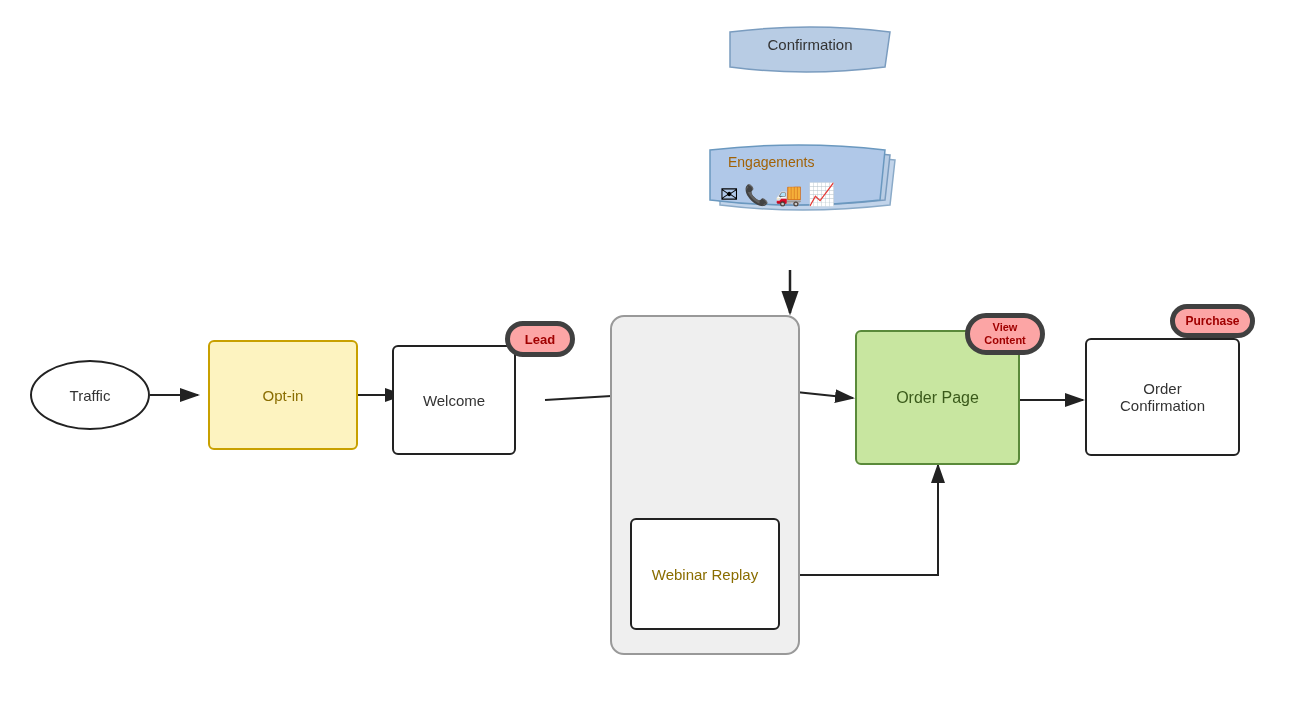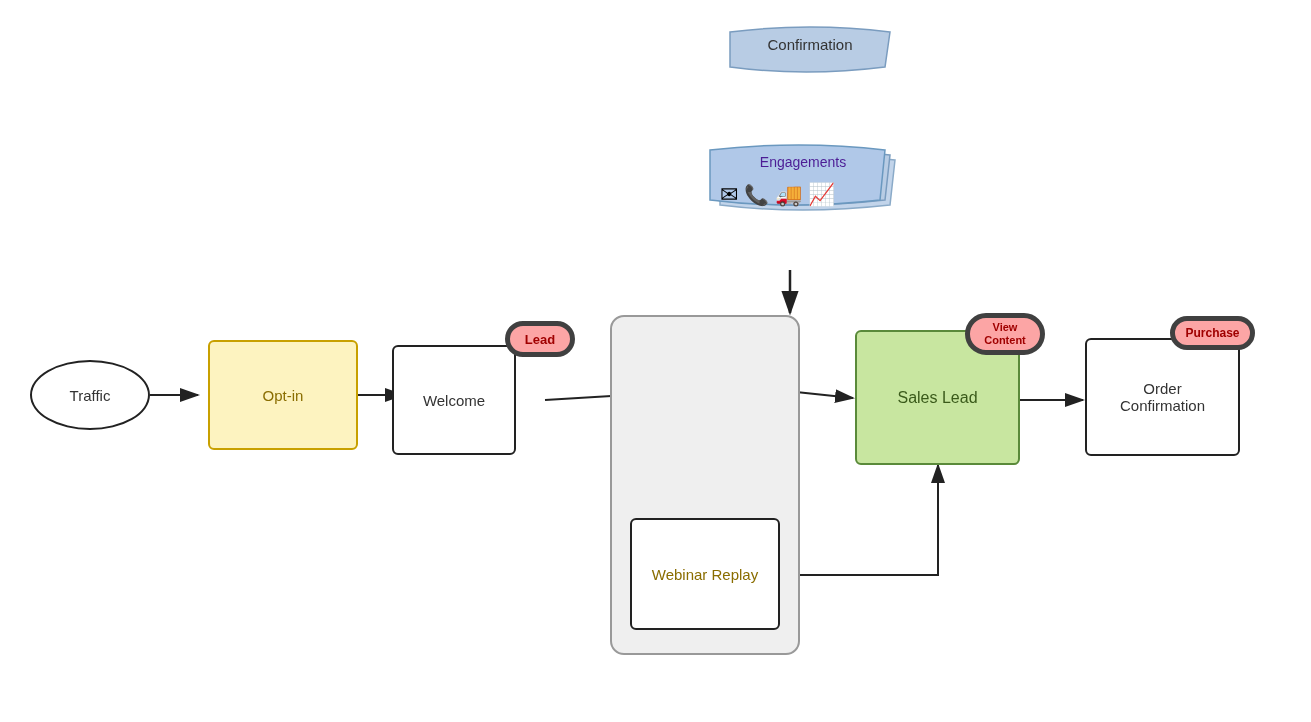--- a/index.html
+++ b/index.html
@@ -148,33 +148,33 @@
 
   <div class="group-container" style="left:610px; top:315px; width:190px; height:340px;">
   </div>
 
 
   <div class="node rect-node" style="left:630px; top:518px; width:150px; height:112px; background:#fff;">
     <span class="webinar-replay-label">Webinar Replay</span>
   </div>
 
   <div class="node rect-green" style="left:855px; top:330px; width:165px; height:135px;">
-    <span>Sales Lead</span>
+    <span>Order Page</span>
   </div>
 
   <div class="badge badge-red" style="left:965px; top:305px; width:80px; height:42px; font-size:11px; line-height:1.2;">
     <span>View<br>Content</span>
   </div>
 
   <div class="node rect-node" style="left:1085px; top:338px; width:155px; height:118px; background:#fff;">
     <span style="white-space:pre-line;">Order
 Confirmation</span>
   </div>
 
-  <div class="badge badge-red" style="left:1170px; top:308px; width:85px; height:34px; font-size:12px;">
+  <div class="badge badge-red" style="left:1170px; top:296px; width:85px; height:34px; font-size:12px;">
     <span>Purchase</span>
   </div>
 
   <div class="flag-shape" style="left:720px; top:22px;">
     <svg width="180" height="90">
       <path d="M10,10 Q90,0 170,10 L165,45 Q85,55 10,45 Z" fill="#b8cce4" stroke="#7a9cbf" stroke-width="1.5"></path>
     </svg>
     <div class="flag-label" style="top:14px; left:30px; width:120px; font-size:15px; color:#333;">
       <span>Confirmation</span>
     </div>
@@ -187,21 +187,21 @@
     </svg>
 
     <svg width="200" height="120" style="position:absolute; top:5px; left:5px;">
       <path d="M10,10 Q100,0 185,10 L180,55 Q90,65 10,55 Z" fill="#b8cce4" stroke="#7a9cbf" stroke-width="1.5"></path>
     </svg>
 
     <svg width="200" height="120" style="position:absolute; top:0px; left:0px;">
       <path d="M10,10 Q100,0 185,10 L180,60 Q90,70 10,60 Z" fill="#b0c8e8" stroke="#6a98bf" stroke-width="1.5"></path>
     </svg>
 
-    <div style="position:absolute; top:14px; left:28px; width:150px; font-size:14px; color:#4c1d95; font-weight:500;text-align:center;">
+    <div style="position:absolute; top:14px; left:28px; width:150px; font-size:14px; color:#a16207; font-weight:500;">
       <span>Engagements</span>
     </div>
 
     <div style="position:absolute; top:42px; left:20px; width:165px; font-size:22px; display:flex; gap:6px; align-items:center;">
       <span>✉</span>
       <span style="font-size:20px;">📞</span>
       <span>🚚</span>
       <span>📈</span>
     </div>
   </div>

